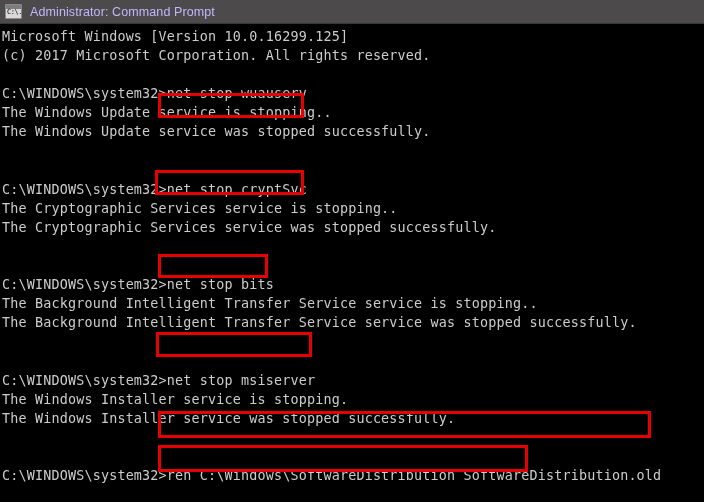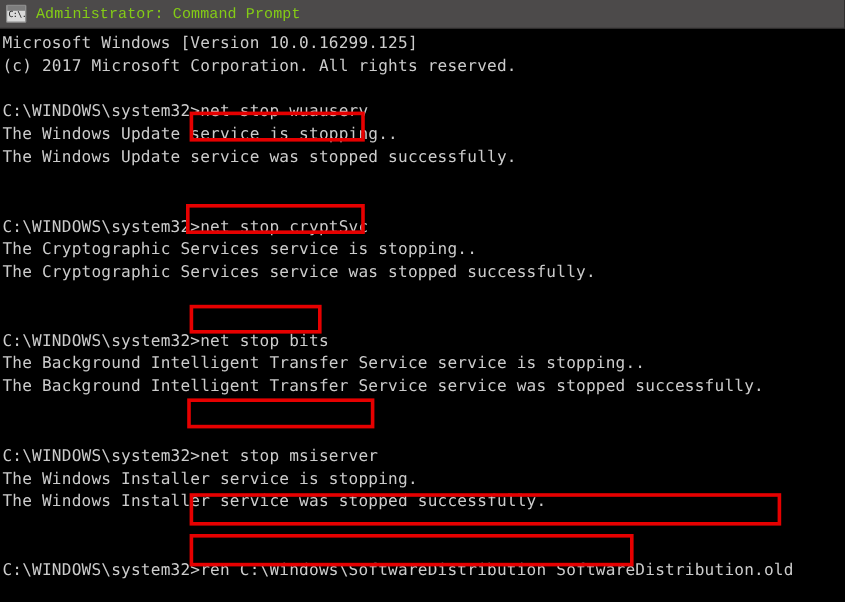--- a/index.html
+++ b/index.html
@@ -63,22 +63,22 @@
     right: 0;
     bottom: 0;
     color: #101010;
     font-family: "DejaVu Sans Mono", "Liberation Mono", monospace;
     font-size: 7px;
     line-height: 9px;
     letter-spacing: -0.5px;
     white-space: nowrap;
   }
   #title-text {
-    color: #84cc16;
-    font-family: Liberation Mono, monospace;
+    color: #c4b5fd;
+    font-family: Liberation Sans, sans-serif;
     font-size: 12.5px;
     line-height: 14px;
     white-space: nowrap;
     letter-spacing: 0.1px;
   }
 
   
   #console {
     position: absolute;
     left: 0;

